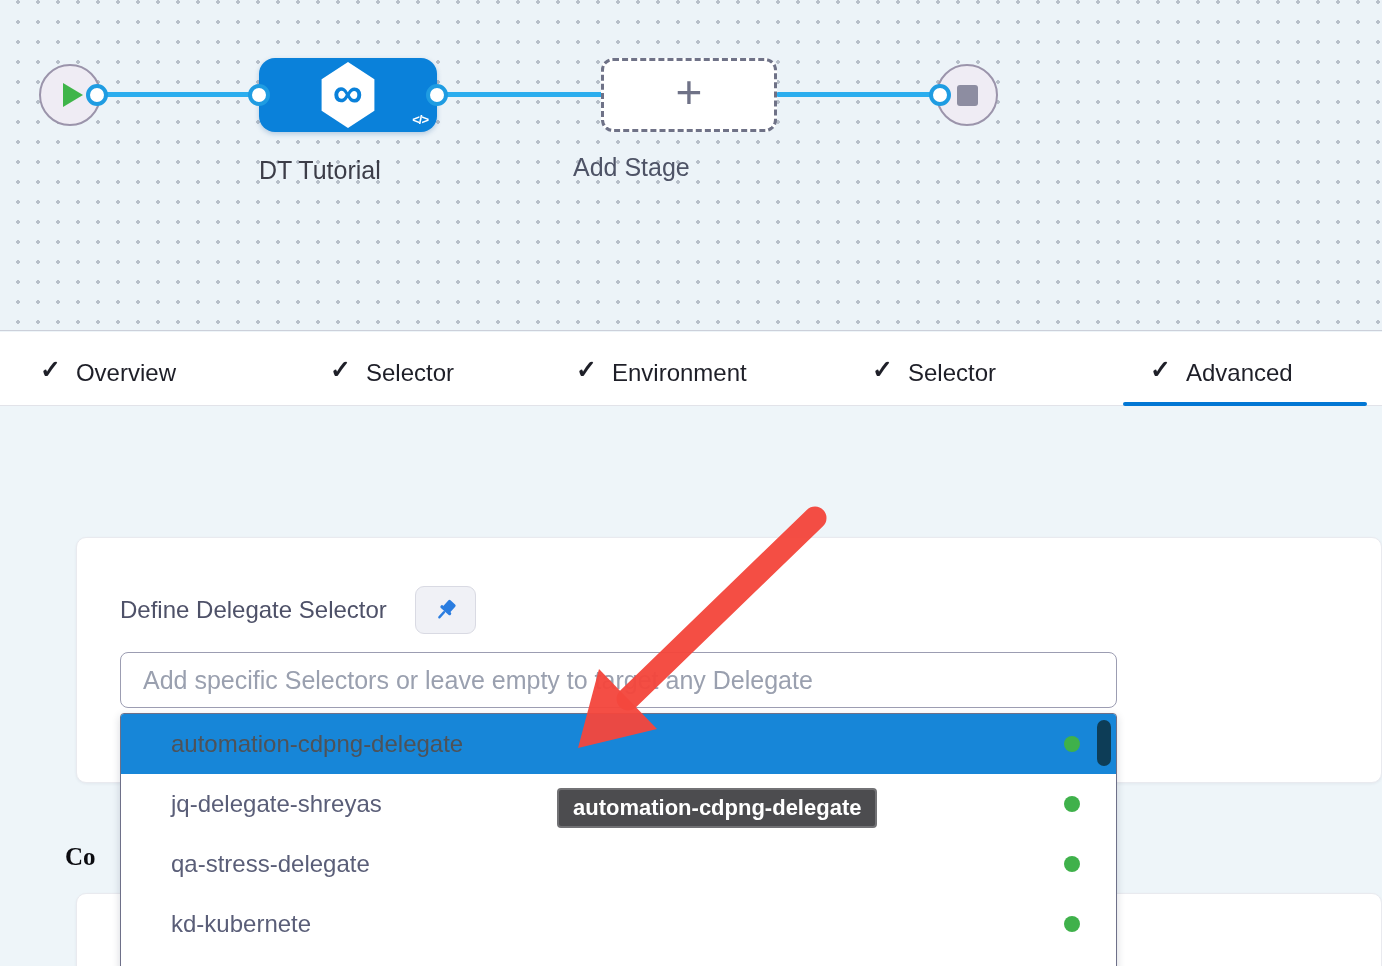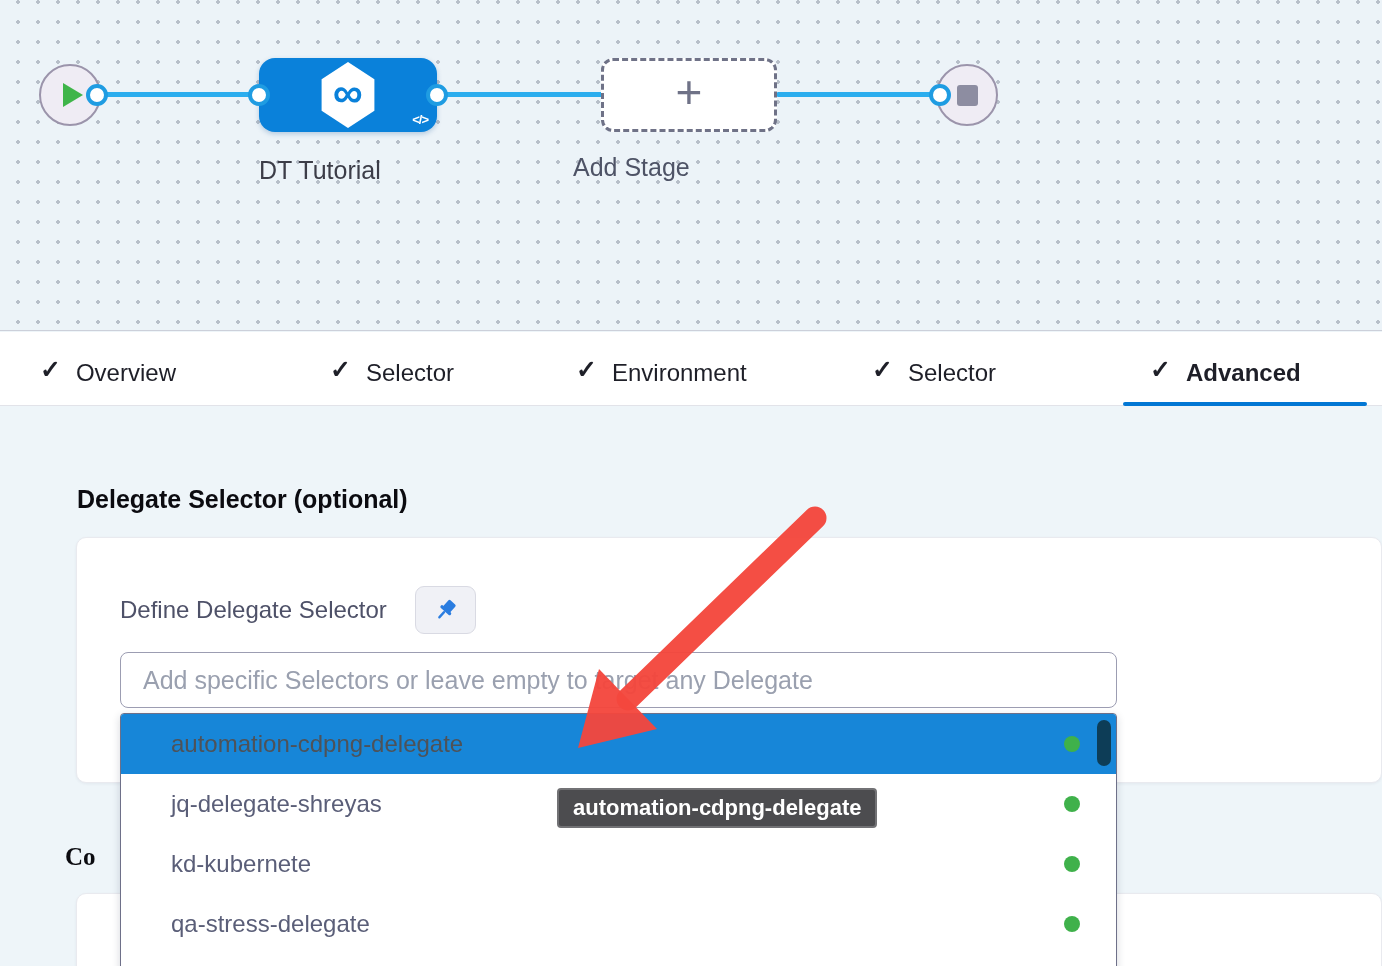--- a/index.html
+++ b/index.html
@@ -49,21 +49,21 @@
   .lbl-add { left:573px; top:153px; width:176px; color:#4e5366; font-weight:500; }
 
   
   .tabbar {
     position:absolute; left:0; top:332px; width:1382px; height:74px;
     background:#ffffff; border-bottom:1px solid #e2e3e9;
   }
   .tab { position:absolute; top:0; height:74px; display:flex; align-items:center; gap:15px; cursor:pointer; }
   .tab .check { font-size:25px; font-weight:700; color:#1e1f28; }
   .tab .label { font-size:24px; color:#1e1f28; font-weight:500;margin-top:8px; }
-  .tab.active .label { font-weight:700;text-align:center; }
+  .tab.active .label { font-weight:400;text-align:center; }
   .tab-underline { position:absolute; left:1123px; bottom:-1px; width:244px; height:4px; background:#0277d4; border-radius:2px; }
 
   
   .content { position:absolute; left:0; top:407px; width:1382px; height:559px; background:#eef5f9; }
   .section-heading { position:absolute; font-size:25px; font-weight:700; color:#0b0b10; }
   .h-delegate { left:77px; top:78px; }
   .h-partial { left:65px; top:436px; z-index:1;font-family:Liberation Serif, serif; }
 
   .card { position:absolute; background:#ffffff; border:1px solid #e9eaef; border-radius:10px; box-shadow:0 1px 3px rgba(30,40,60,.06); }
   .card-1 { left:76px; top:130px; width:1306px; height:246px; }
@@ -154,21 +154,20 @@
   </div>
   <div class="tab active" style="left:1150px;">
     <span class="check">✓</span>
     <span class="label">Advanced</span>
   </div>
   <div class="tab-underline"></div>
 </div>
 
 <div class="content">
 
-  <div class="section-heading h-delegate">Delegate Selector (optional)</div>
 
   <div class="card card-1"></div>
   <div class="section-heading h-partial">Co</div>
   <div class="card card-2"></div>
 
   <div class="define-row">
     <span class="define-label">Define Delegate Selector</span>
     <div class="pin-btn">
       <svg width="27" height="27" viewBox="0 0 26 26">
         <g transform="rotate(42 13 13)" fill="#2b7de0">
@@ -185,25 +184,25 @@
   <div class="dropdown">
     <div class="dd-item highlighted">
       <span>automation-cdpng-delegate</span>
       <span class="dot"></span>
     </div>
     <div class="dd-item">
       <span>jq-delegate-shreyas</span>
       <span class="dot"></span>
     </div>
     <div class="dd-item">
+      <span>qa-stress-delegate</span>
+      <span class="dot"></span>
+    </div>
+    <div class="dd-item">
       <span>kd-kubernete</span>
-      <span class="dot"></span>
-    </div>
-    <div class="dd-item">
-      <span>qa-stress-delegate</span>
       <span class="dot"></span>
     </div>
     <div class="dd-scrollthumb"></div>
   </div>
 
   <div class="tooltip">automation-cdpng-delegate</div>
 </div>
 
 <svg class="arrow-overlay" viewBox="0 0 320 290">
   <line x1="275" y1="28" x2="88" y2="209" stroke="#f4473d" stroke-width="23" stroke-linecap="round" opacity="0.96"></line>

